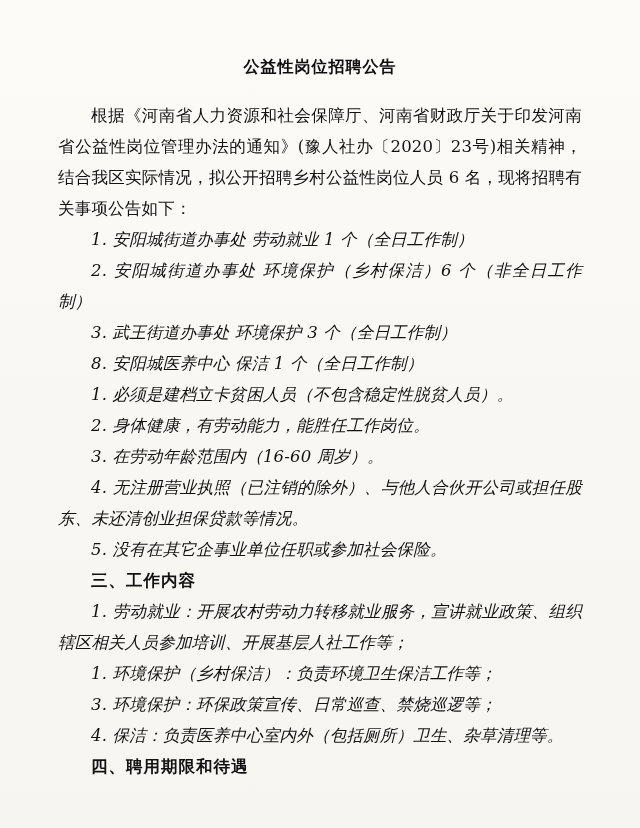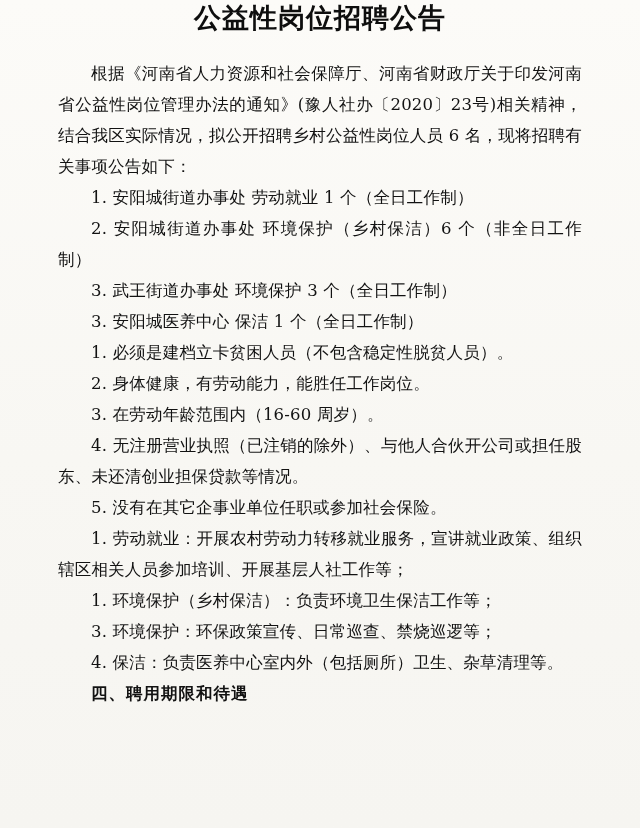--- a/index.html
+++ b/index.html
@@ -17,24 +17,25 @@
   .page {
     position: relative;
     width: 640px;
     height: 828px;
     background: linear-gradient(180deg, #fcfbf8 0%, #f8f7f3 55%, #f6f5f1 100%);
     box-sizing: border-box;
     padding: 0 58px;
   }
   .doc-title {
     text-align: center;
-    font-size: 27px;
+    font-size: 16px;
     font-weight: bold;
     letter-spacing: 1px;
     margin: 0;
+    padding-top: 57px;
     padding-bottom: 22px;
     color: #0e0e0e;
     font-family: "DejaVu Serif", "Liberation Serif", serif;
   }
   .body-text {
     font-size: 16.5px;
     line-height: 31px;
     color: #121212;
     text-align: justify;
     letter-spacing: 0.2px;
@@ -45,20 +46,21 @@
   .para-indent {
     text-indent: 2em;
   }
   .section-head {
     text-indent: 2em;
     font-weight: bold;
     letter-spacing: 1px;
   }
   .list-item {
     text-indent: 2em;
+    font-style: italic;
   }
   .tail-fade {
     position: absolute;
     left: 0;
     right: 0;
     bottom: 0;
     height: 26px;
     background: linear-gradient(180deg, rgba(246,245,241,0) 0%, rgba(246,245,241,0.85) 100%);
     pointer-events: none;
   }
@@ -70,28 +72,29 @@
 
   <h1 class="doc-title">公益性岗位招聘公告</h1>
 
   <div class="body-text">
 
     <p class="para-indent">根据《河南省人力资源和社会保障厅、河南省财政厅关于印发河南省公益性岗位管理办法的通知》(豫人社办〔2020〕23号)相关精神，结合我区实际情况，拟公开招聘乡村公益性岗位人员 6 名，现将招聘有关事项公告如下：</p>
 
     <p class="list-item">1. 安阳城街道办事处  劳动就业 1 个（全日工作制）</p>
     <p class="list-item">2. 安阳城街道办事处  环境保护（乡村保洁）6 个（非全日工作制）</p>
     <p class="list-item">3. 武王街道办事处  环境保护 3 个（全日工作制）</p>
-    <p class="list-item">3. 安阳城医养中心  保洁 1 个（全日工作制）</p>
+    <p class="list-item">8. 安阳城医养中心  保洁 1 个（全日工作制）</p>
 
     <p class="list-item">1. 必须是建档立卡贫困人员（不包含稳定性脱贫人员）。</p>
     <p class="list-item">2. 身体健康，有劳动能力，能胜任工作岗位。</p>
     <p class="list-item">3. 在劳动年龄范围内（16-60 周岁）。</p>
     <p class="list-item">4. 无注册营业执照（已注销的除外）、与他人合伙开公司或担任股东、未还清创业担保贷款等情况。</p>
     <p class="list-item">5. 没有在其它企事业单位任职或参加社会保险。</p>
 
+    <p class="section-head">三、工作内容</p>
     <p class="list-item">1. 劳动就业：开展农村劳动力转移就业服务，宣讲就业政策、组织辖区相关人员参加培训、开展基层人社工作等；</p>
     <p class="list-item">1. 环境保护（乡村保洁）：负责环境卫生保洁工作等；</p>
     <p class="list-item">3. 环境保护：环保政策宣传、日常巡查、禁烧巡逻等；</p>
     <p class="list-item">4. 保洁：负责医养中心室内外（包括厕所）卫生、杂草清理等。</p>
 
     <p class="section-head">四、聘用期限和待遇</p>
 
   </div>
 
   <div class="tail-fade"></div>

